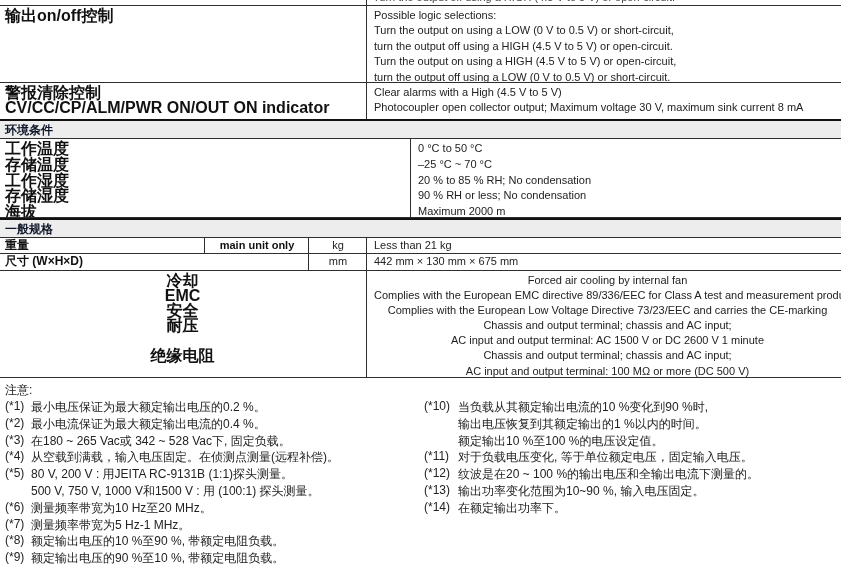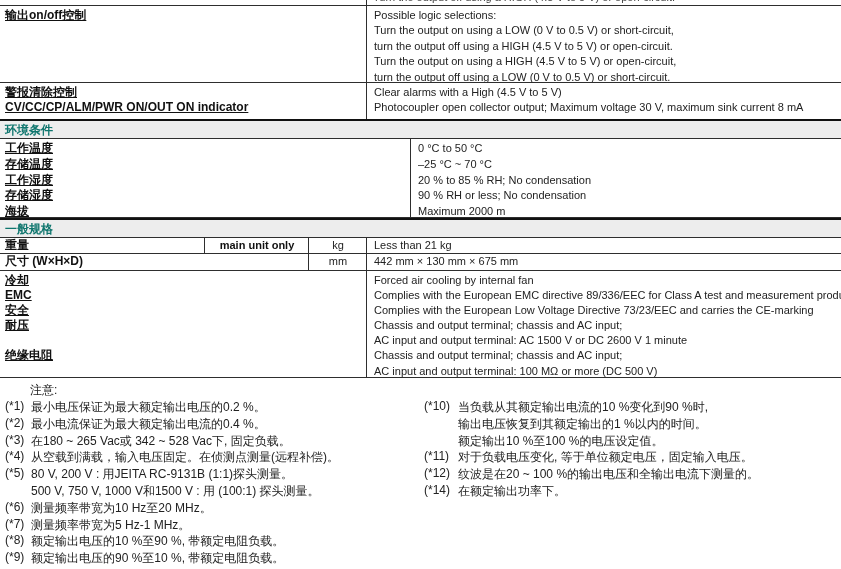--- a/index.html
+++ b/index.html
@@ -7,60 +7,60 @@
     position:relative; width:841px; height:569px; background:#ffffff;
     font-family:"Liberation Sans","DejaVu Sans",sans-serif; color:#222;
     overflow:hidden;
   }
   .tbl { position:absolute; top:0; left:0; width:841px; }
 
   
   .trow { display:flex; border-bottom:1px solid #2e2e2e; box-sizing:border-box; }
   .cell-l {
     width:366px; box-sizing:border-box; padding:2px 6px 0 5px;
-    font-weight:bold; font-size:12px; color:#111; line-height:15.4px;
-    white-space:nowrap; overflow:hidden;text-decoration:underline;
+    font-weight:bold; font-size:16px; color:#111; line-height:15.4px;
+    white-space:nowrap; overflow:hidden;
   }
   .cell-r {
     flex:1; box-sizing:border-box; border-left:1px solid #2e2e2e;
     padding:2px 0 0 7px; font-size:11px; line-height:15.4px;
     white-space:nowrap; overflow:hidden;
   }
   .ln { height:15.4px; }
 
   
   .clip-row { position:relative; height:5px; overflow:hidden; border-bottom:1px solid #2e2e2e; }
   .clip-row .vdiv { position:absolute; left:366px; top:0; height:5px; width:0; border-left:1px solid #2e2e2e; }
   .clip-row .clip-text { position:absolute; top:-9px; left:373px; font-size:11px; color:#444; white-space:nowrap; }
 
   .row-output { height:77px; }
   .row-alarm  { height:36px; border-bottom:none; }
   .row-env    { height:79px;gap:44px; }
   .row-env .cell-l .ln, .row-env .cell-r .ln { height:15.8px; }
-  .row-misc   { height:107px; }
+  .row-misc   { height:107px;text-align:center; }
   .row-misc .ln { height:15.1px; }
 
   .sec-header {
     box-sizing:border-box; height:20px; background:#ededed;
     border-top:2px solid #111; border-bottom:1px solid #2e2e2e;
-    font-weight:bold; font-size:12px; color:#0f766e; padding:2px 0 0 5px; line-height:15px;
+    font-weight:bold; font-size:12px; color:#0f172a; padding:2px 0 0 5px; line-height:15px;
   }
 
   
   .row-weight { height:16px; }
   .row-size   { height:17px; }
   .wcell { box-sizing:border-box; padding:1px 4px 0 5px; font-size:11px; line-height:13.5px; white-space:nowrap; overflow:hidden; }
   .wcell.lbl  { width:204px; font-weight:bold; font-size:12px; color:#111; }
   .wcell.lblwide { width:308px; font-weight:bold; font-size:12px; color:#111; }
   .wcell.sub  { width:104px; border-left:1px solid #2e2e2e; text-align:center; font-weight:bold; color:#111; }
   .wcell.unit { width:58px; border-left:1px solid #2e2e2e; text-align:center; }
   .wcell.val  { flex:1; border-left:1px solid #2e2e2e; padding-left:7px; }
 
   
-  .notes-title { position:absolute; left:5px; top:382px; font-size:12px; color:#222; height:17px;margin-left:25px; }
+  .notes-title { position:absolute; left:5px; top:382px; font-size:12px; color:#222; height:17px; }
   .notes-col { position:absolute; font-size:12px; color:#222; }
   .notes-left  { left:5px;  top:399px; width:412px; }
   .notes-right { left:424px; top:399px; width:415px; }
   .note-line { display:flex; height:16.8px; white-space:nowrap; overflow:hidden; }
   .note-line .marker { flex:0 0 auto; }
   .notes-left  .marker { width:26px; }
   .notes-right .marker { width:34px; }
 </style>
 </head>
 <body>
@@ -211,17 +211,21 @@
       </div>
     <div class="note-line">
         <span class="marker">(*11)</span>
         <span>对于负载电压变化, 等于单位额定电压，固定输入电压。</span>
       </div>
     <div class="note-line">
         <span class="marker">(*12)</span>
         <span>纹波是在20 ~ 100 %的输出电压和全输出电流下测量的。</span>
       </div>
     <div class="note-line">
+        <span class="marker">(*13)</span>
+        <span>输出功率变化范围为10~90 %, 输入电压固定。</span>
+      </div>
+    <div class="note-line">
         <span class="marker">(*14)</span>
         <span>在额定输出功率下。</span>
       </div>
   </div>
 </div>
 
 </body></html>

